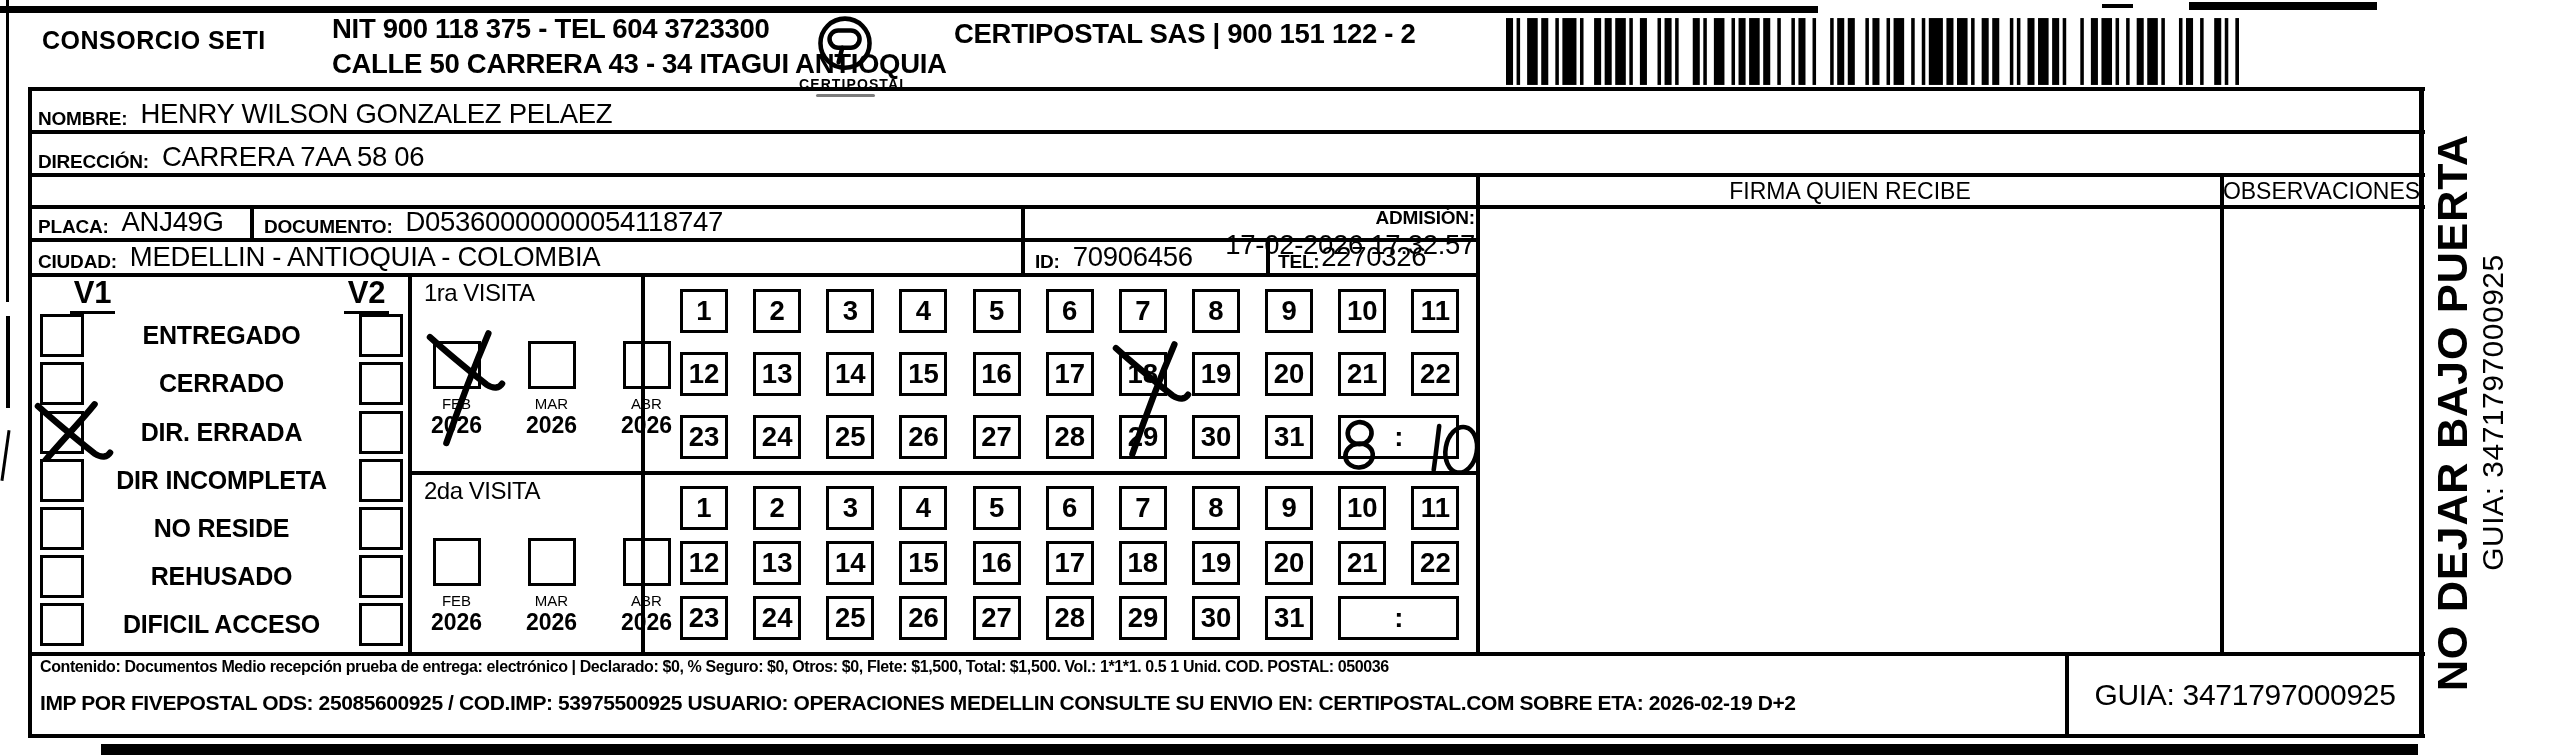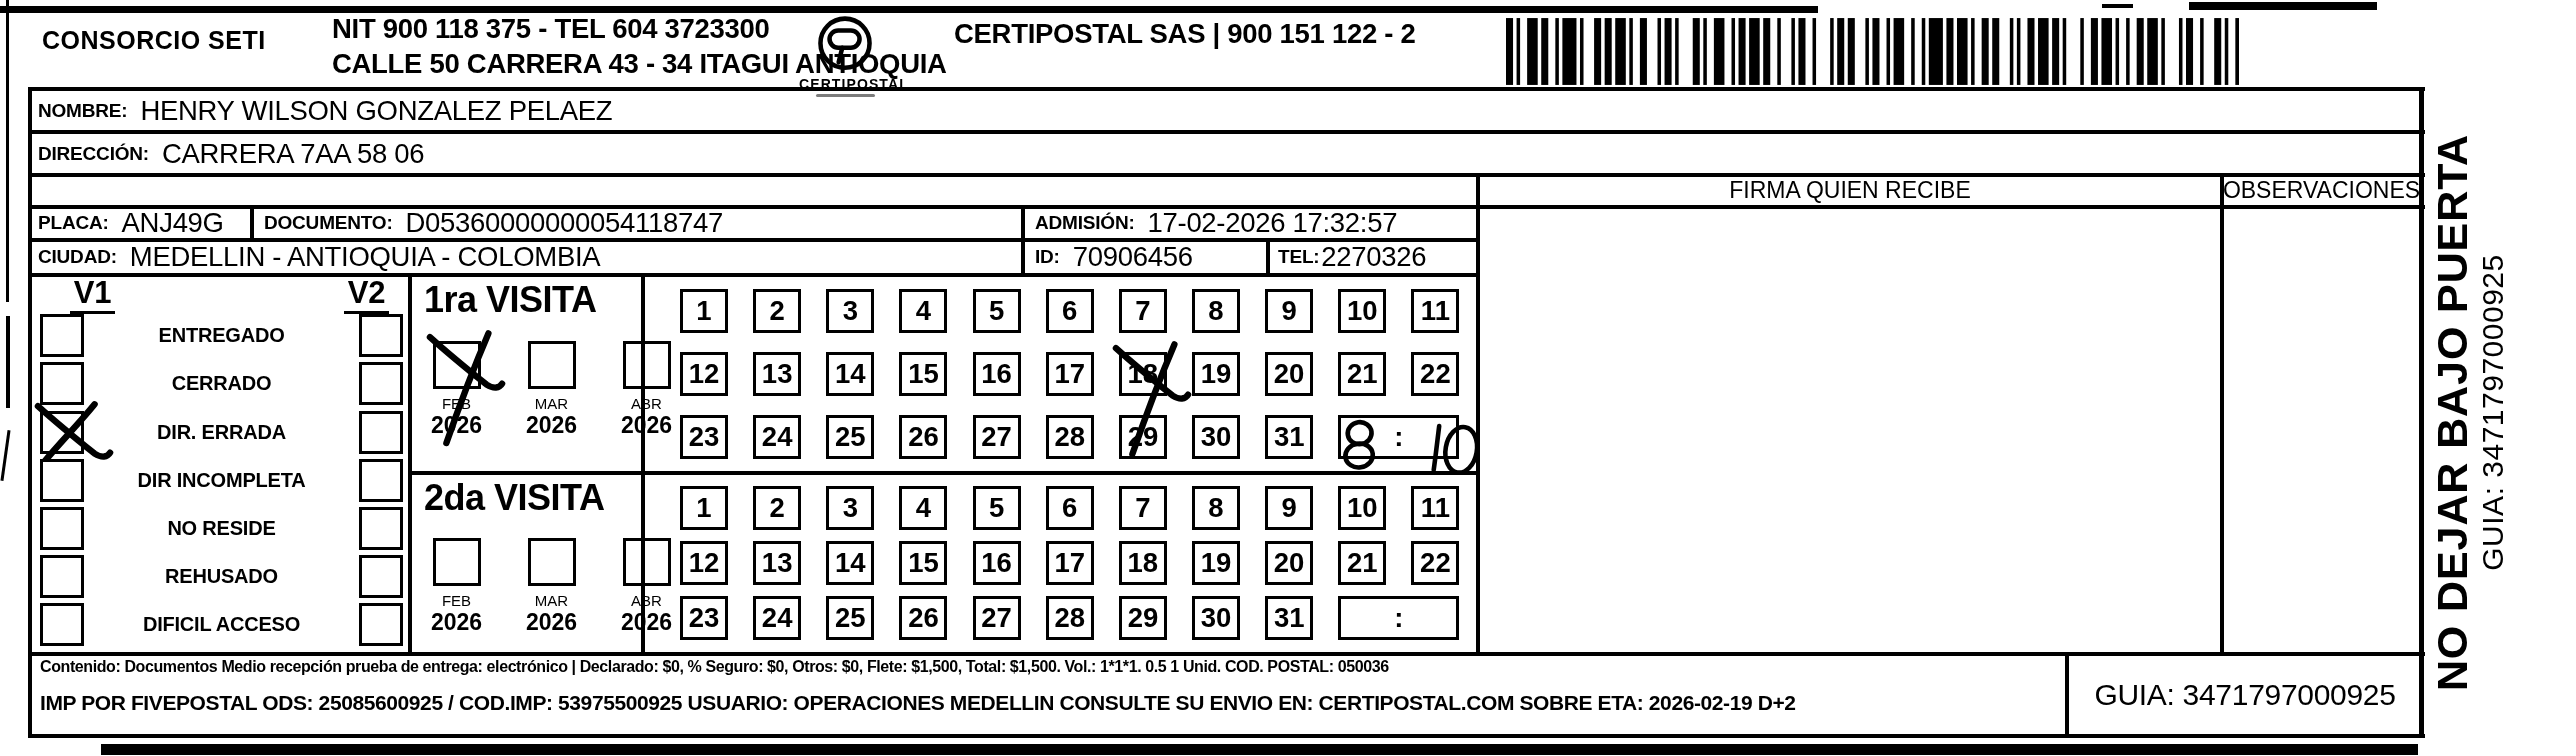--- a/index.html
+++ b/index.html
@@ -10,31 +10,31 @@
   
   .hdr-consorcio{position:absolute;left:42px;top:26px;font-size:25px;font-weight:600;letter-spacing:0.5px;}
   .hdr-nit{position:absolute;left:332px;top:13px;font-size:27.5px;font-weight:700;letter-spacing:-0.3px;}
   .hdr-calle{position:absolute;left:332px;top:48px;font-size:27.5px;font-weight:700;letter-spacing:-0.3px;}
   .hdr-cert{position:absolute;left:954px;top:18.3px;font-size:27.5px;font-weight:700;letter-spacing:-0.3px;}
   .hdr-lic{position:absolute;left:954px;top:55px;font-size:22px;font-weight:700;letter-spacing:-0.2px;}
   .logo-wrap{position:absolute;left:799px;top:14.7px;width:92px;text-align:center;}
   .logo-caption{font-size:14px;font-weight:700;letter-spacing:1.1px;margin-top:-1.8px;}
   .logo-smudge{width:59px;height:3.7px;background:#444;margin:1.8px auto 0;opacity:.7;border-radius:1.8px;}
   
-  .cell{position:absolute;display:flex;align-items:center;}
+  .cell{position:absolute;display:flex;align-items:flex-end;}
   .flabel{font-size:19px;font-weight:700;letter-spacing:-0.2px;white-space:nowrap;}
   .fvalue{font-size:27.5px;font-weight:400;letter-spacing:-0.3px;white-space:nowrap;margin-left:13px;}
   .hdr-col{font-size:23px;font-weight:400;justify-content:center;}
   
   .vh{position:absolute;font-size:31px;font-weight:700;border-bottom:3.7px solid #000;padding:0 3.7px 0 3.7px;}
   .st-row{position:absolute;left:40px;width:363px;height:48px;display:flex;align-items:center;}
   .cb{width:38px;height:37px;border:3.7px solid #000;background:#fff;position:relative;flex:0 0 auto;}
-  .st-label{flex:1;text-align:center;font-size:20px;font-weight:700;letter-spacing:-0.2px;}
-  
-  .visit-title{position:absolute;font-size:36px;font-weight:700;letter-spacing:-0.5px;}
+  .st-label{flex:1;text-align:center;font-size:25px;font-weight:700;letter-spacing:-0.2px;}
+  
+  .visit-title{position:absolute;font-size:24px;font-weight:400;letter-spacing:-0.5px;}
   .months{position:absolute;display:flex;gap:20px;}
   .month{width:75px;text-align:center;}
   .month .mbox{width:42px;height:42px;border:3.7px solid #000;margin:0 auto;position:relative;}
   .month .mlabel{font-size:15px;font-weight:400;margin-top:5.5px;}
   .month .myear{font-size:23px;font-weight:700;}
   .day-grid{position:absolute;display:flex;flex-direction:column;justify-content:space-between;
             padding:12px 16.5px 12px 35px;box-sizing:border-box;}
   .day-row{display:flex;justify-content:space-between;}
   .day-box{width:42px;height:38px;border:3.7px solid #000;font-size:27.5px;font-weight:700;
            display:flex;align-items:center;justify-content:center;position:relative;}
@@ -181,21 +181,21 @@
   <div style="position:absolute;left:2223px;top:209px;width:197px;height:443px;"></div>
 
   <div class="cell" style="left:38px;top:207px;width:209px;height:31px;">
     <span class="flabel">PLACA:</span>
     <span class="fvalue">ANJ49G</span>
   </div>
   <div class="cell" style="left:264px;top:207px;width:751px;height:31px;">
     <span class="flabel">DOCUMENTO:</span>
     <span class="fvalue">D05360000000054118747</span>
   </div>
-  <div class="cell" style="left:1035px;top:207px;width:440px;height:31px;">
+  <div class="cell" style="left:1035px;top:207px;width:440px;height:31px;flex-direction:column;">
     <span class="flabel">ADMISIÓN:</span>
     <span class="fvalue">17-02-2026 17:32:57</span>
   </div>
   <div class="cell" style="left:38px;top:240px;width:971px;height:33px;">
     <span class="flabel">CIUDAD:</span>
     <span class="fvalue">MEDELLIN - ANTIOQUIA - COLOMBIA</span>
   </div>
   <div class="cell" style="left:1035px;top:240px;width:224px;height:33px;">
     <span class="flabel">ID:</span>
     <span class="fvalue">70906456</span>

